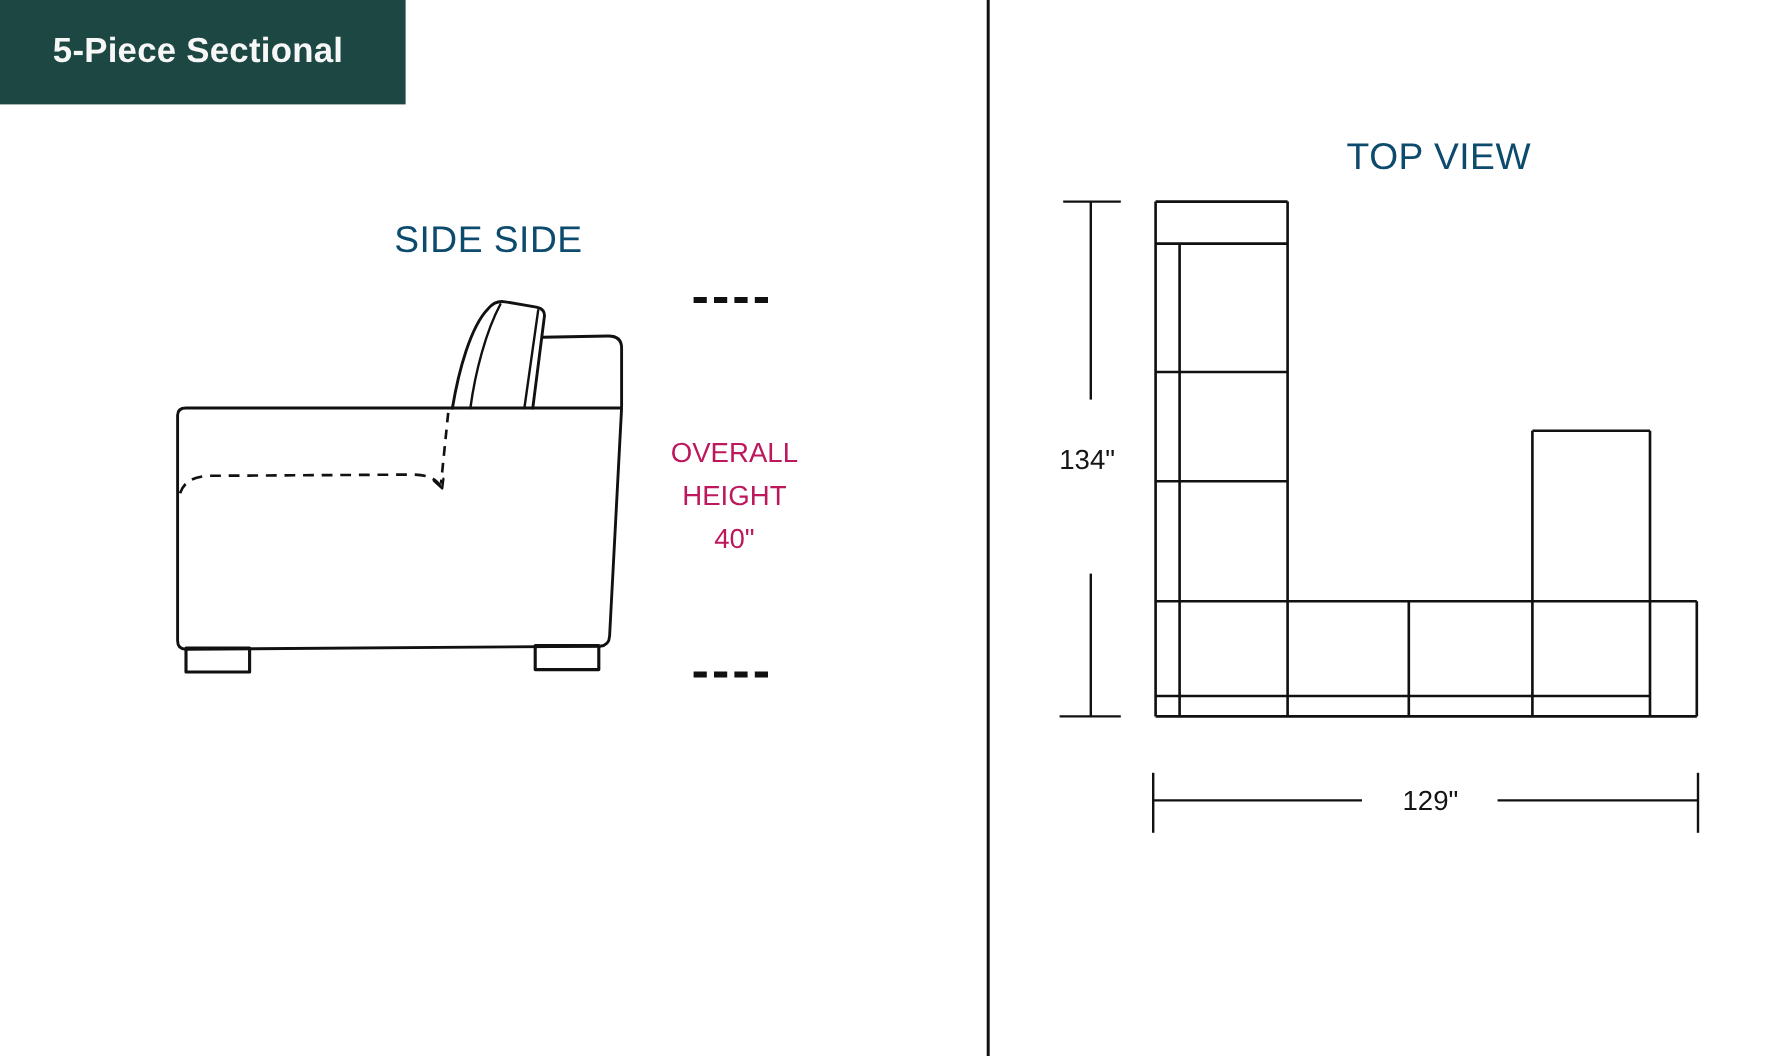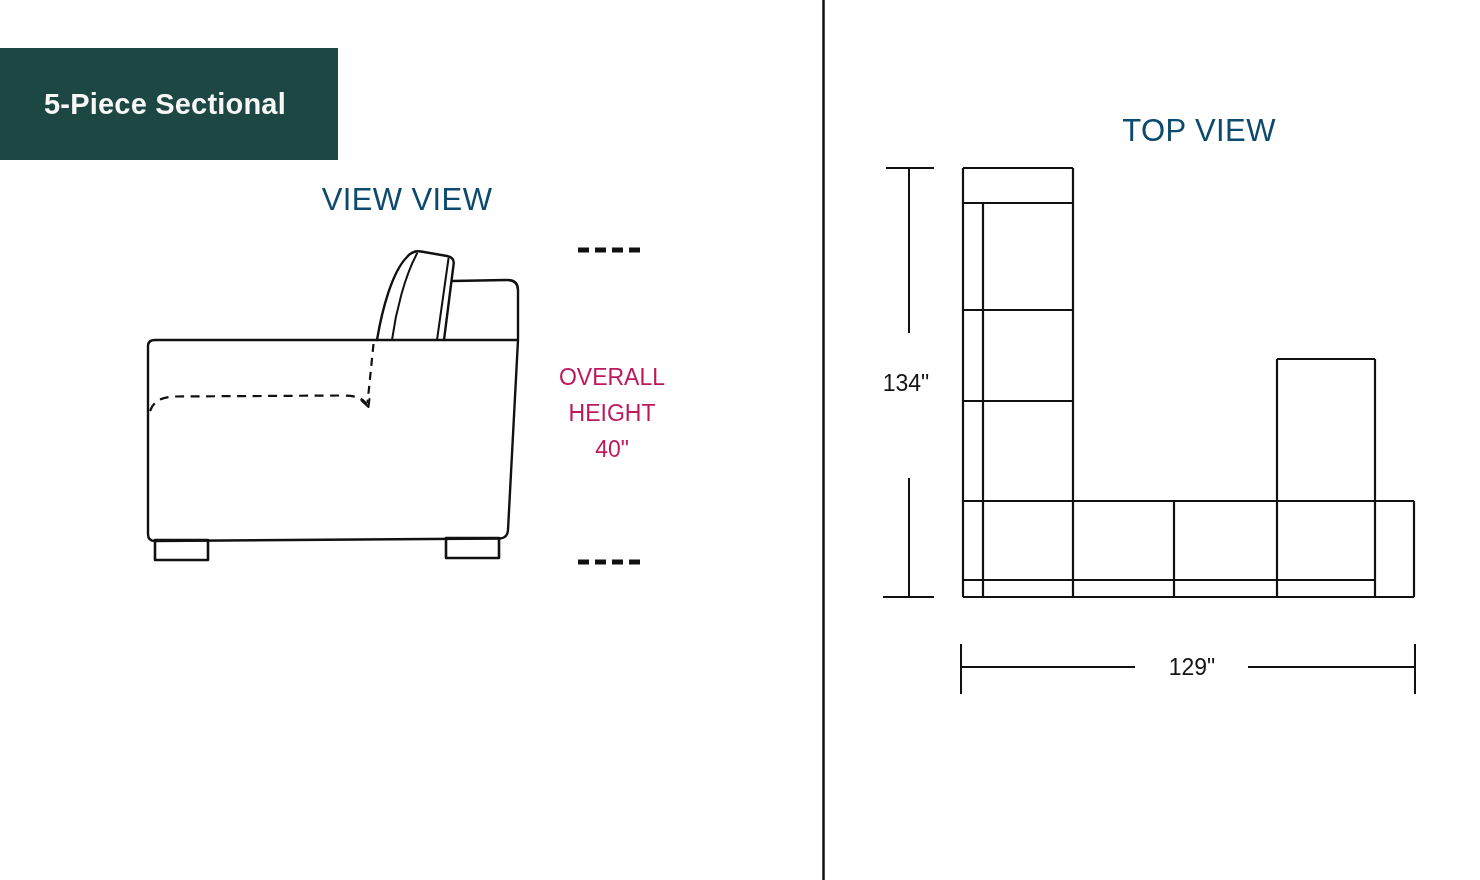--- a/index.html
+++ b/index.html
@@ -5,23 +5,23 @@
   html,body{margin:0;padding:0;}
   body{
     width:1480px;height:880px;position:relative;overflow:hidden;
     background:var(--page-background,#ffffff);
     font-family:"Liberation Sans",sans-serif;
     color:var(--line,#111111);
   }
   svg{position:absolute;left:0;top:0;}
   .lineart{stroke:var(--line,#111111);fill:none;}
   .badge{
-    position:absolute;left:0;top:0;width:338px;height:112px;
+    position:absolute;left:0;top:0;width:338px;height:87px;
     background:var(--badge-background,#1d4743);
-    display:flex;align-items:center;padding-left:44px;box-sizing:border-box;margin-top:48px;
+    display:flex;align-items:center;padding-left:44px;box-sizing:border-box;
   }
   .badge-label{
     color:var(--badge-text,#f7f7f7);font-size:29px;font-weight:bold;letter-spacing:.2px;
   }
   .view-title{
     position:absolute;width:300px;text-align:center;
     font-size:31px;font-weight:normal;letter-spacing:.4px;color:#0c4a6e;
   }
   .side-title{left:257px;top:182px;}
   .top-title{left:1049px;top:113px;}
@@ -95,21 +95,21 @@
     <line x1="1248" y1="667" x2="1415" y2="667" class="lineart"></line>
     <line x1="1415" y1="644" x2="1415" y2="694" class="lineart"></line>
     <text x="1192" y="675" text-anchor="middle" class="dim-text">129"</text>
   </g>
 </svg>
 
 <div class="badge">
   <span class="badge-label">5-Piece Sectional</span>
 </div>
 
-<div class="view-title side-title">VIEW VIEW</div>
+<div class="view-title side-title">SIDE SIDE</div>
 
 <div class="view-title top-title">TOP VIEW</div>
 
 <div class="annotation">
   <div>OVERALL</div>
   <div>HEIGHT</div>
   <div>40"</div>
 </div>
 
 </body></html>

